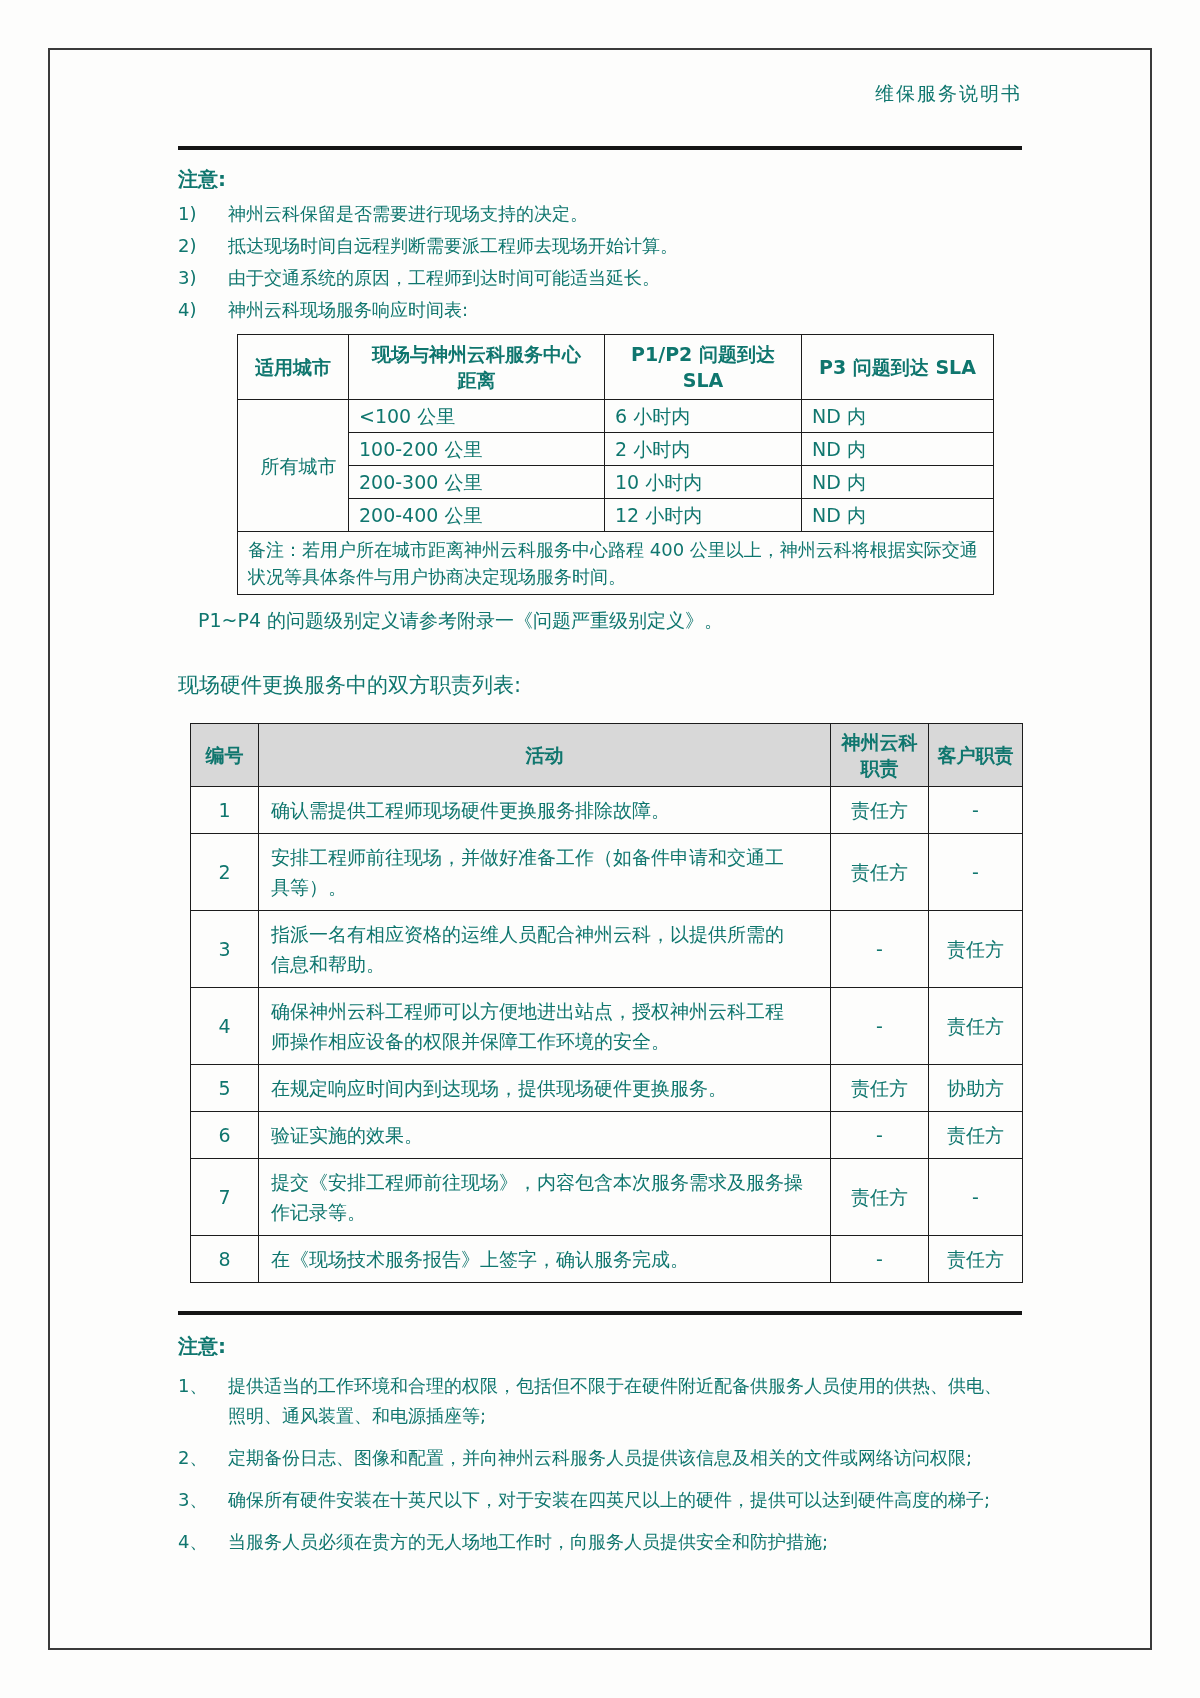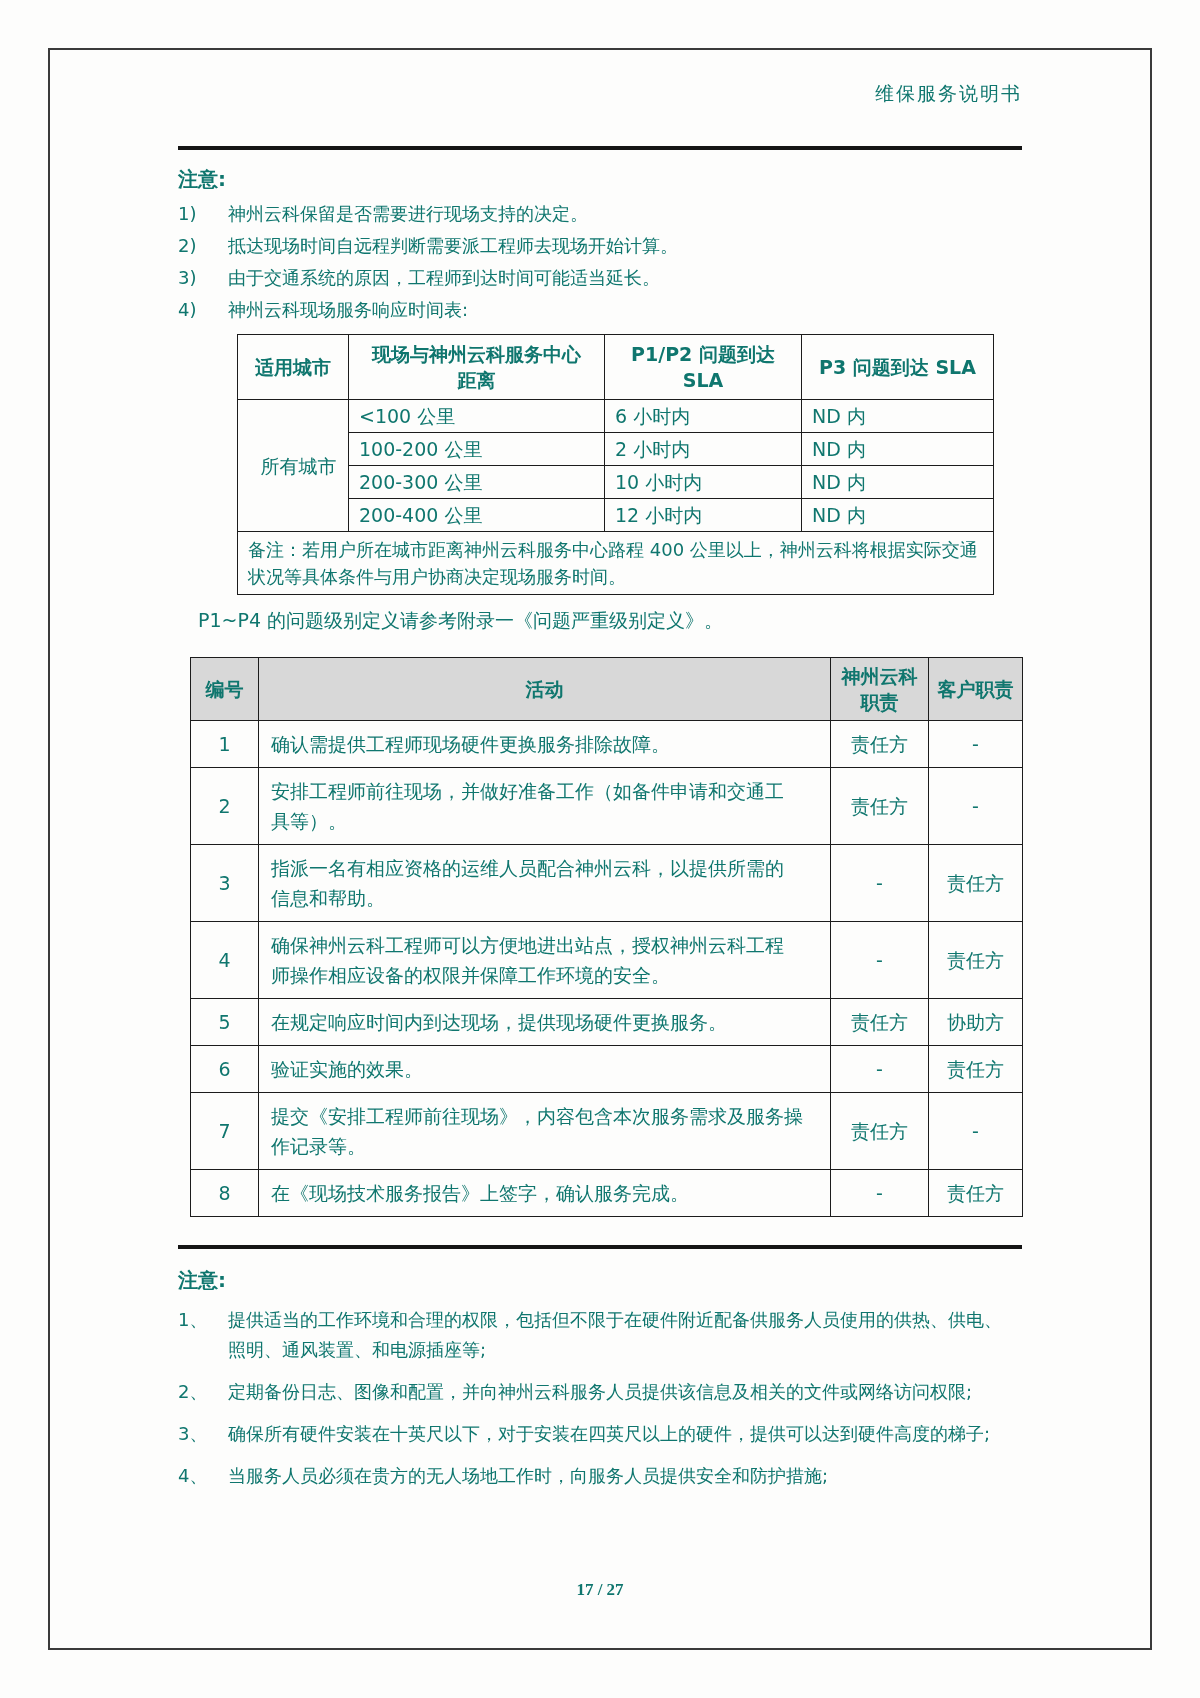--- a/index.html
+++ b/index.html
@@ -136,20 +136,21 @@
       </tr>
       <tr>
         <td class="note-cell" colspan="4">备注：若用户所在城市距离神州云科服务中心路程 400 公里以上，神州云科将根据实际交通
 状况等具体条件与用户协商决定现场服务时间。</td>
       </tr>
     </tbody>
       </table>
 
     <div class="p-note">P1~P4 的问题级别定义请参考附录一《问题严重级别定义》。</div>
 
+    <div class="duty-heading">现场硬件更换服务中的双方职责列表:</div>
 
     <table class="t2">
       <colgroup>
           <col style="width:68px">
           <col style="width:572px">
           <col style="width:98px">
           <col style="width:94px">
         </colgroup>
       <tbody>
           <tr class="head">
@@ -233,14 +234,13 @@
         <span class="txt">确保所有硬件安装在十英尺以下，对于安装在四英尺以上的硬件，提供可以达到硬件高度的梯子;</span>
       </div>
       <div class="li">
         <span class="num">4、</span>
         <span class="txt">当服务人员必须在贵方的无人场地工作时，向服务人员提供安全和防护措施;</span>
       </div>
     </div>
 
   </div>
 
-  <div class="footer">17 / 27</div>
 </div>
 
 </body></html>

